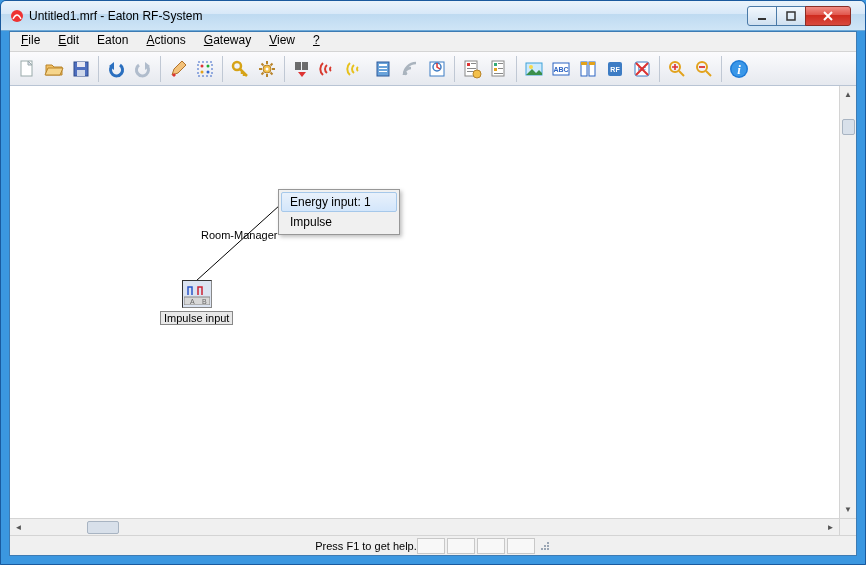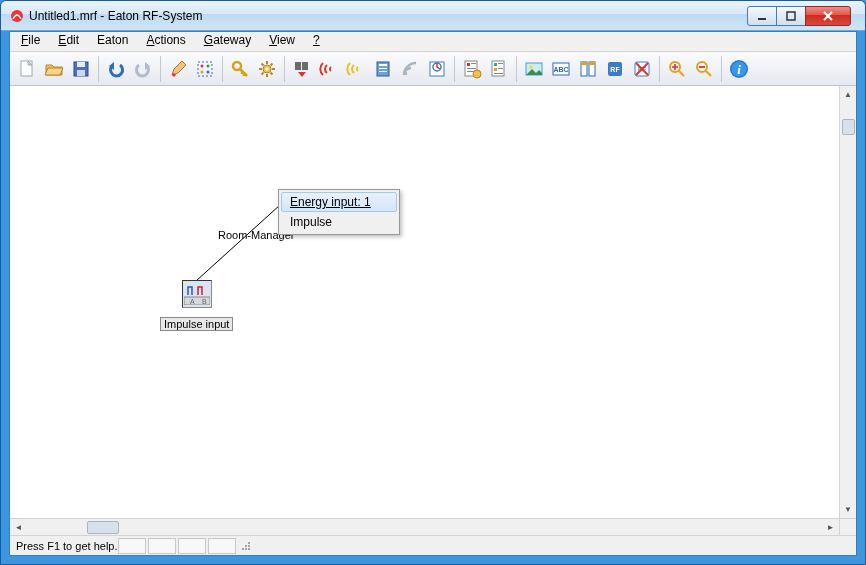--- a/index.html
+++ b/index.html
@@ -87,21 +87,21 @@
   .vscroll .thumb { width:13px; height:16px; background:#d8e0ea; border:1px solid #a8b4c2; margin-top:16px; border-radius:2px; }
   .hscroll {
     height:17px; background:#f0f0f0; border-top:1px solid #d4d4d4;
     display:flex; align-items:center;
   }
   .hscroll .arrow { width:17px;height:100%;display:flex;align-items:center;justify-content:center;font-size:8px;color:#555;}
   .hscroll .thumb { height:13px; width:32px; background:#d8e0ea; border:1px solid #a8b4c2; margin-left:60px; border-radius:2px;}
   .statusbar {
     height:20px; background:#f0f0f0; border-top:1px solid #d4d4d4;
     display:flex; align-items:center; padding:0 6px; font-size:11px;
-    justify-content:flex-start;
+    justify-content:center;
   }
   .status-panes { display:flex; gap:2px; }
   .status-pane { width:28px; height:16px; border:1px solid #c8c8c8; background:#f8f8f8;}
   .status-grip { width:12px; height:12px; margin-left:4px; }
 
   
   .context-menu {
     position:absolute;
     left:268px; top:103px;
     width:122px;
@@ -109,37 +109,37 @@
     border:1px solid #979797;
     box-shadow: 2px 2px 4px rgba(0,0,0,.25);
     padding:2px;
   }
   .cm-item {
     padding:2px 8px 2px 8px; font-size:12px; cursor:default;
     border:1px solid transparent;
   }
   .cm-item.hover {
     background: linear-gradient(to bottom,#e9f1fb,#d3e6fb);
-    border:1px solid #a6c8ea; border-radius:2px;text-decoration:underline;
+    border:1px solid #a6c8ea; border-radius:2px;
   }
   
   .node-icon {
     position:absolute; left:172px; top:194px; width:30px; height:28px;
     background:#dce4f2; border:1px inset #888;
     display:flex;align-items:center;justify-content:center;
   }
   .node-label {
     position:absolute; left:150px; top:225px;
-    background:#e8e8e8; border:1px solid #888; padding:0 3px; font-size:11px;margin-top:6px;
+    background:#e8e8e8; border:1px solid #888; padding:0 3px; font-size:11px;
   }
   .wire {
     position:absolute; left:184px; top:117px; width:100px; height:80px; pointer-events:none;
   }
   .room-mgr {
-    position:absolute; left:208px; top:143px; font-size:11px;
+    position:absolute; left:191px; top:143px; font-size:11px;
   }
 </style>
 </head>
 <body>
 
 <div class="window">
 
   <div class="titlebar">
     <span class="title-icon">
       <svg width="14" height="14" viewBox="0 0 14 14">

